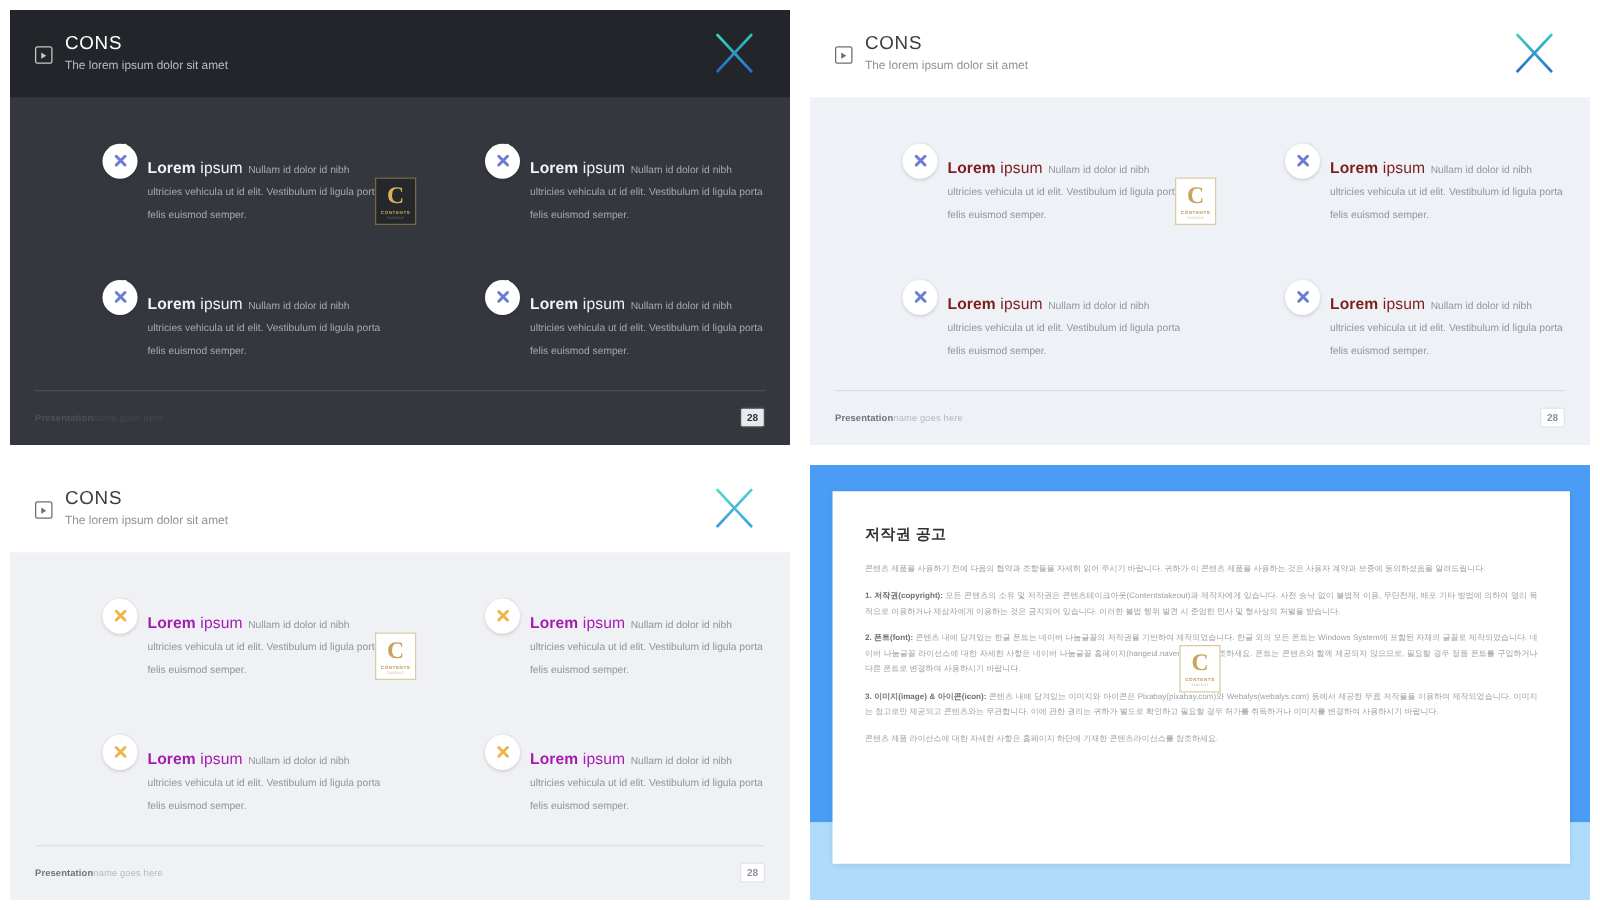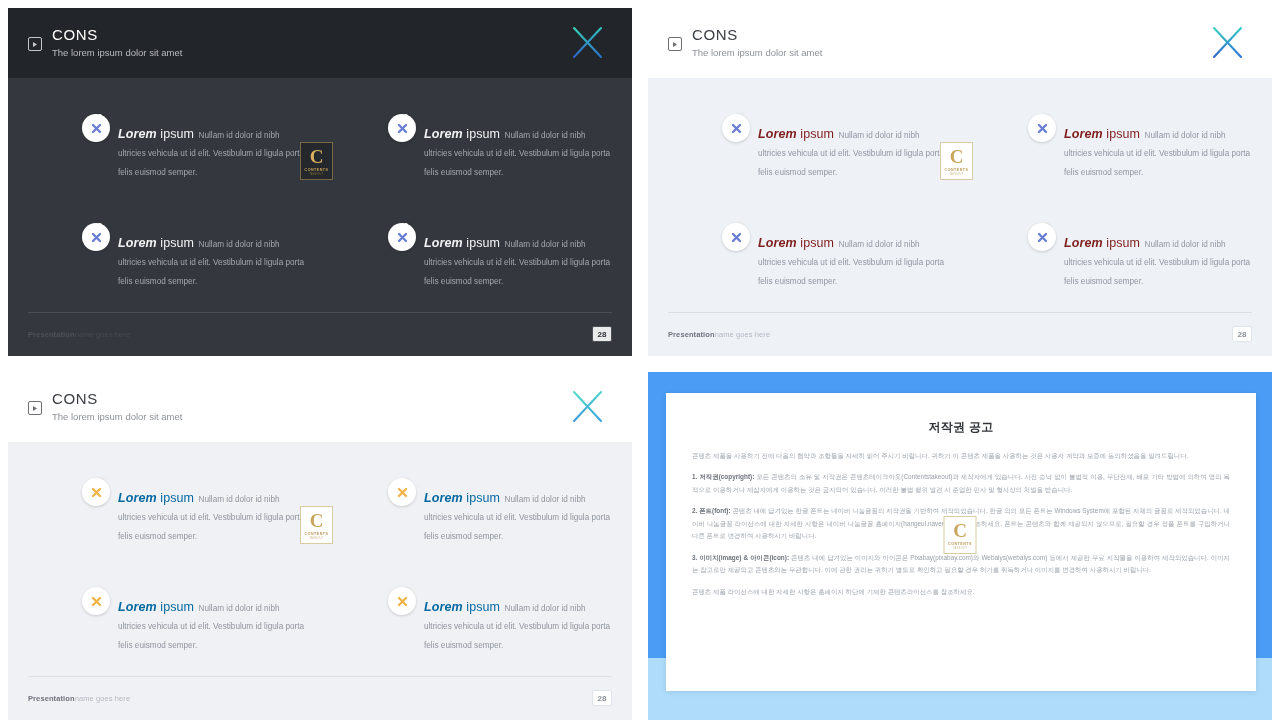--- a/index.html
+++ b/index.html
@@ -98,21 +98,21 @@
     display: flex; align-items: center; justify-content: center;
     box-shadow: 0 1px 3px rgba(0,0,0,.16);
   }
   .badge svg { display: block; }
 
   .card-txt { flex: 1 1 auto; padding-top: 6px; min-width: 0; }
   .card-title {
     font-size: 12.5px; font-weight: 400; line-height: 1.2;
     margin-bottom: 7px; letter-spacing: .1px;
   }
-  .card-title b { font-weight: 700; font-style: italic; }
+  .card-title b { font-weight: 700; }
   .card-desc { font-size: 8.2px; line-height: 1.62; }
 
   
   .ftr {
     flex: 0 0 auto;
     height: 44px;
     display: flex; align-items: center;
     padding: 0 8px 0 20px;
     position: relative;
   }
@@ -186,21 +186,21 @@
   .s2 .wm-c { color: #c9a45c; }
   .s2 .wm-t1 { color: #bb9a54; }
   .s2 .wm-t2 { color: #c8b68a; }
 
   
   .s3 { background: #ffffff; }
   .s3 .slide-inner { background: #f0f1f4; }
   .s3 .hdr { background: #ffffff; color: #3a3d42; }
   .s3 .hdr-sub { color: #8d9197; }
   .s3 .body-area { background: #f0f1f4; }
-  .s3 .card-title { color: #0369a1; text-align: right; }
+  .s3 .card-title { color: #a21caf; text-align: right; }
   .s3 .card-desc { color: #8f949d; }
   .s3 .ftr-line { background: #dddfe4; }
   .s3 .ftr-txt { color: #b4b9c2; }
   .s3 .ftr-txt b { color: #6e737c; }
   .s3 .pageno { background: #ffffff; color: #8a8f98; border: 1px solid #dfe3ea; }
   .s3 .wm-inner { background: #ffffff; }
   .s3 .wm-c { color: #c9a45c; }
   .s3 .wm-t1 { color: #bb9a54; }
   .s3 .wm-t2 { color: #c8b68a; }
 
@@ -221,21 +221,20 @@
   .cr-card {
     position: absolute;
     left: 26px; top: 29px;
     width: 590px; height: 298px;
     background: #ffffff;
     box-shadow: 0 1px 6px rgba(0,0,0,.10);
     padding: 26px 26px 0 26px;
     overflow: hidden;
   }
   .cr-title {
-    text-align: center;
     font-size: 12px; font-weight: 700; color: #2f3236;
     letter-spacing: .3px;
   }
   .cr-sub {
     text-align: center;
     font-size: 7.5px; color: #5d6167;
     margin-top: 4px; letter-spacing: .2px;
   }
   .cr-body { margin-top: 14px; }
   .cr-p {

